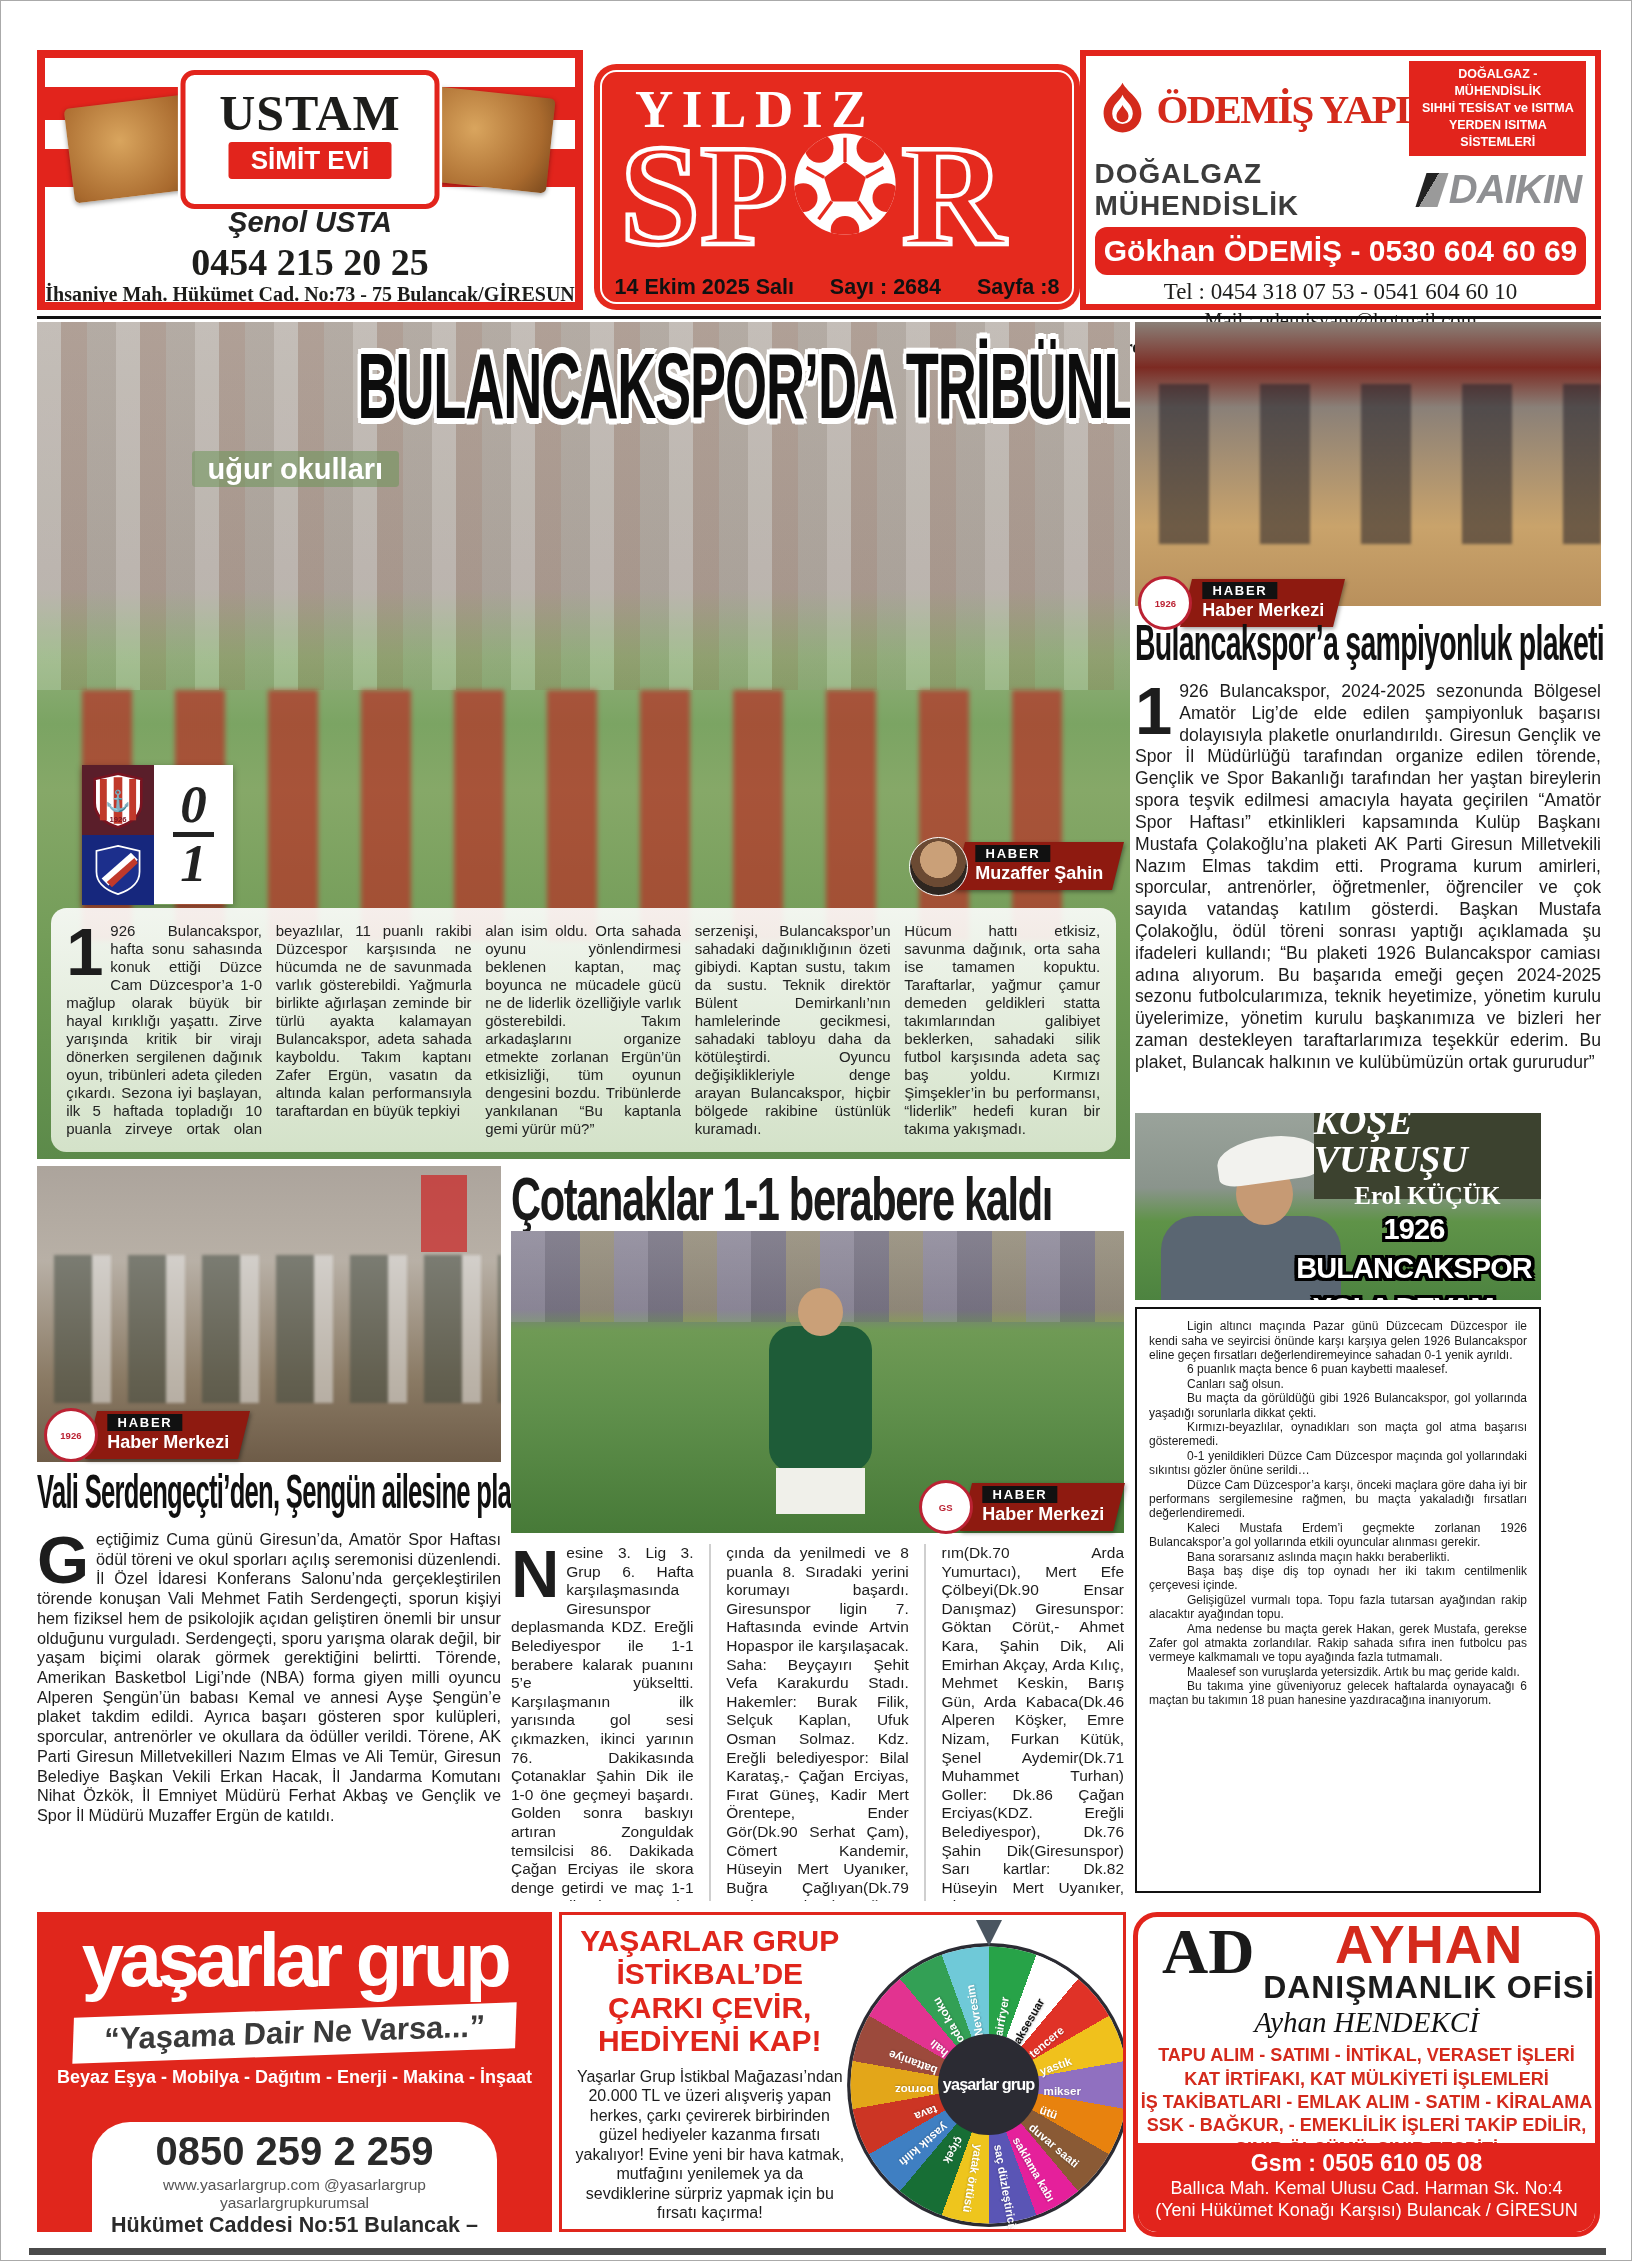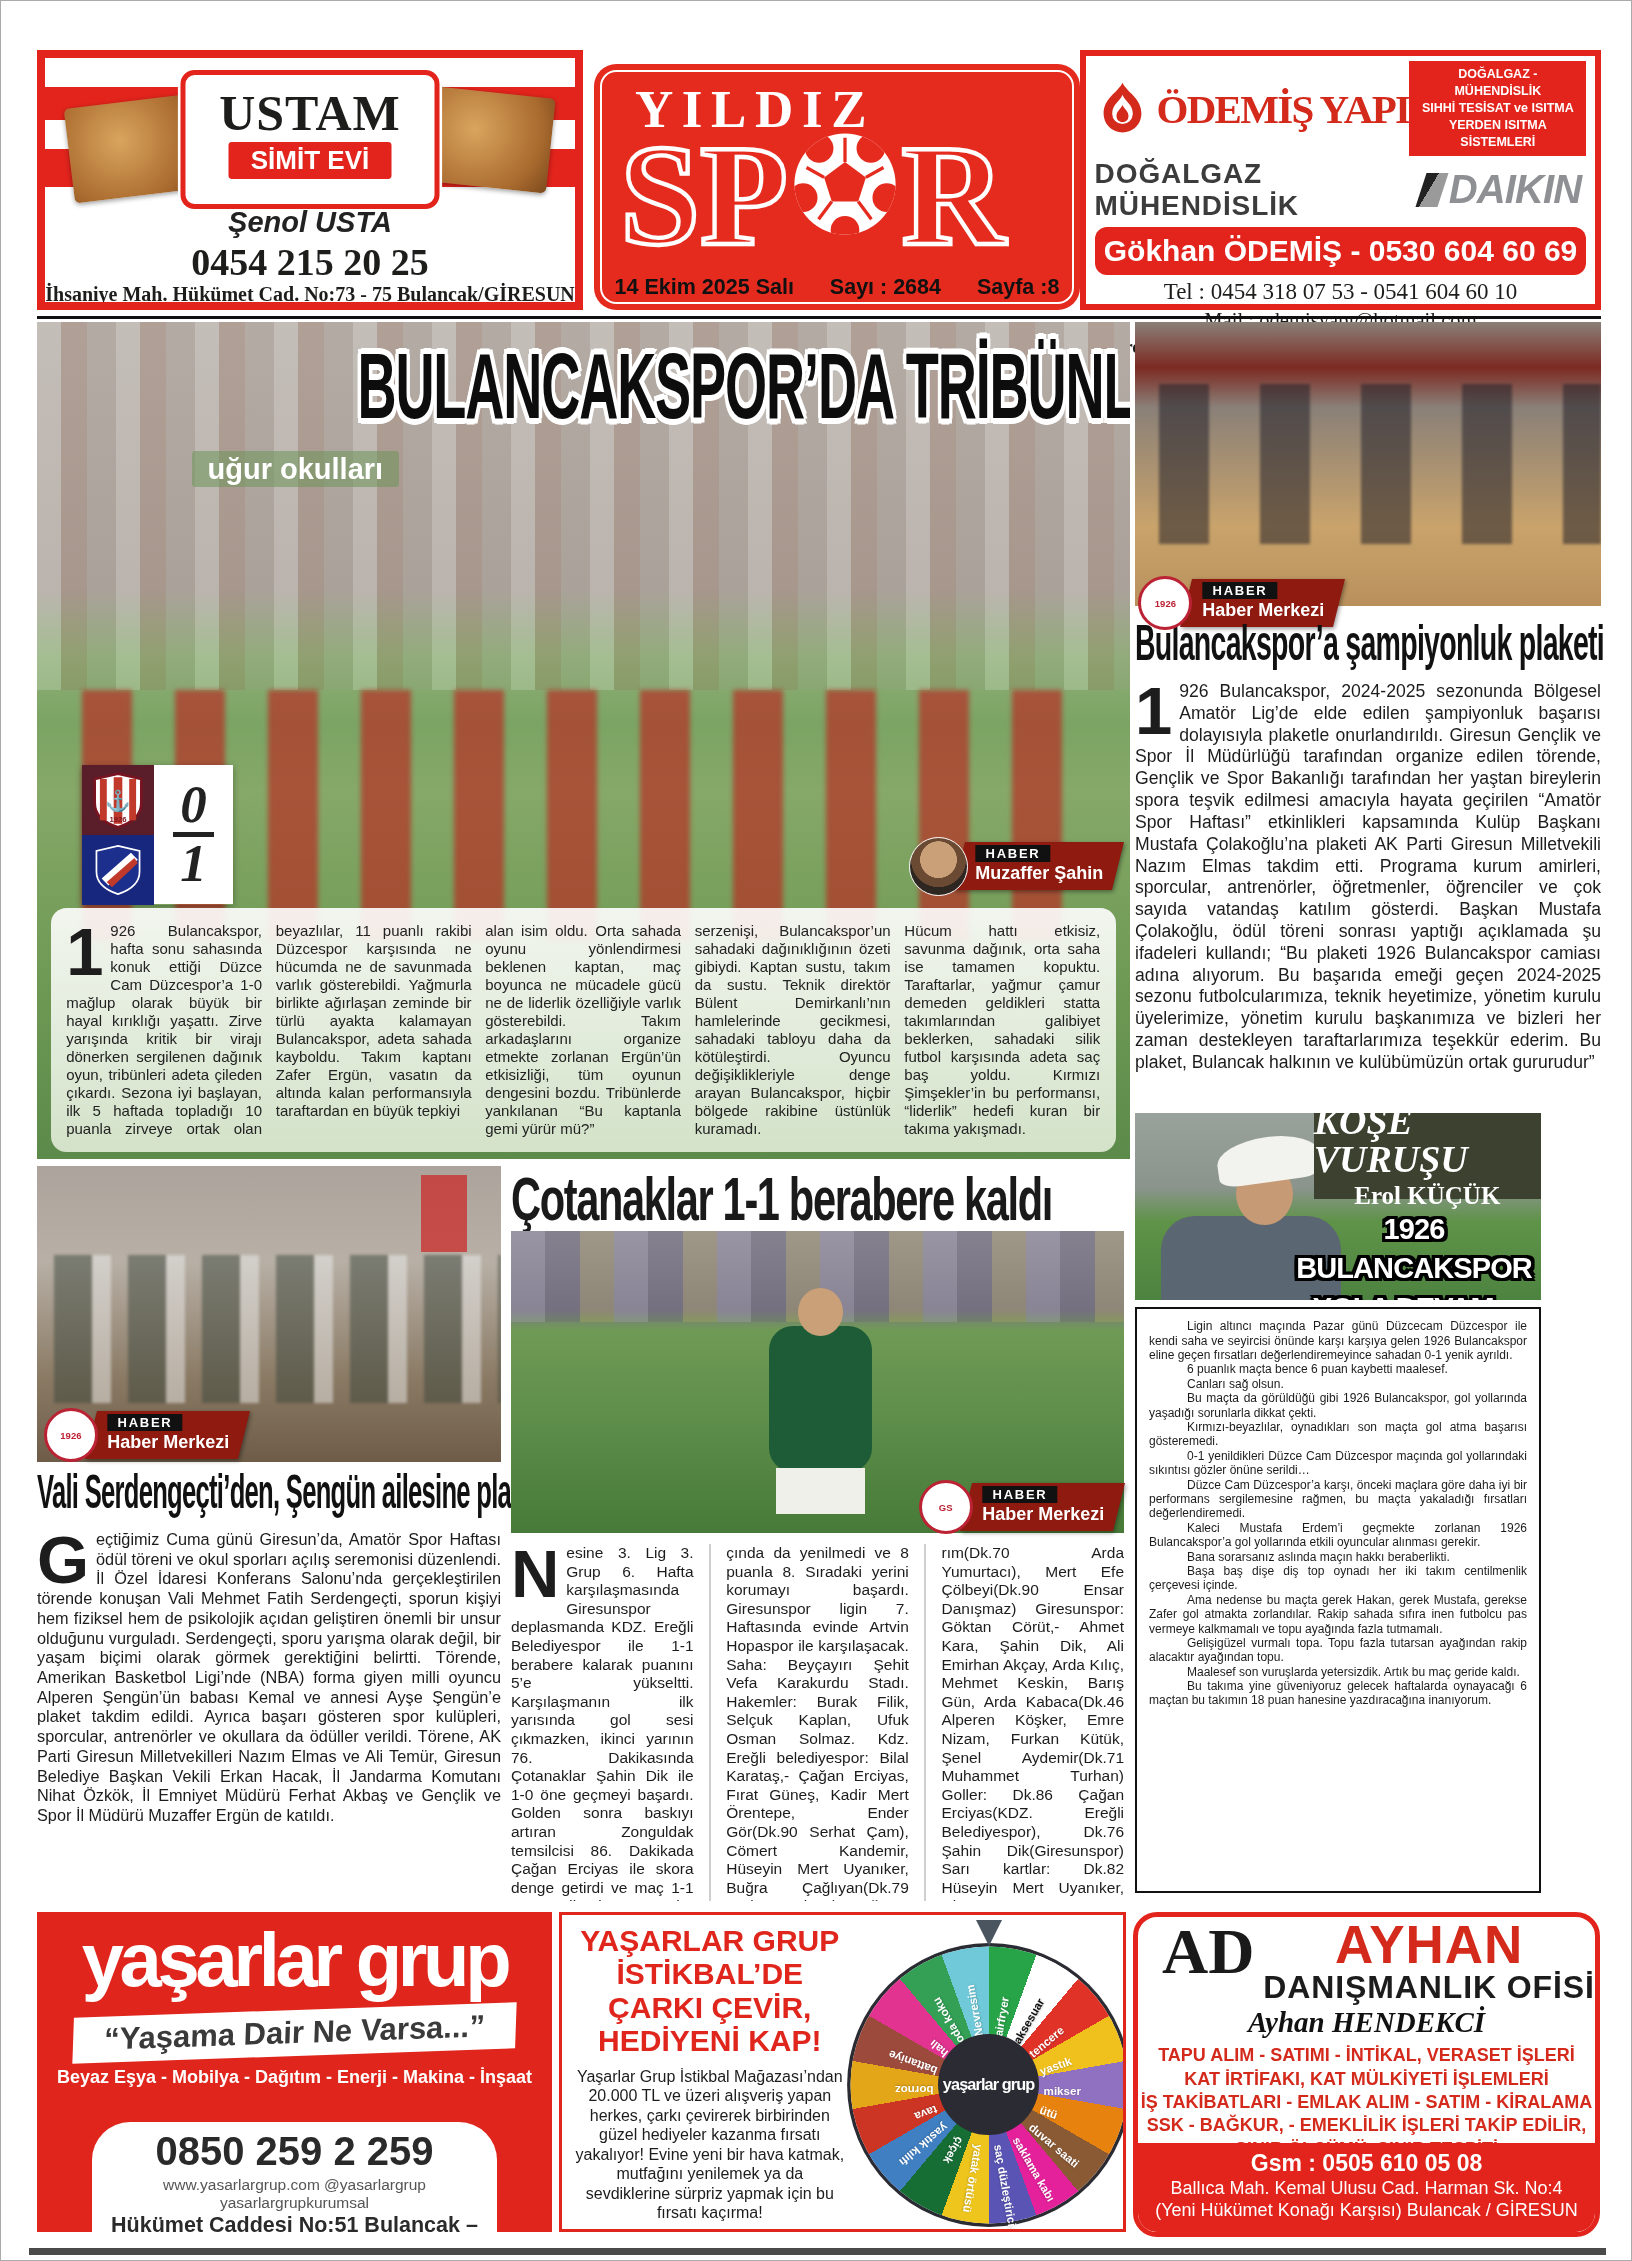--- a/index.html
+++ b/index.html
@@ -154,21 +154,21 @@
      transform-origin:0 50%;font-weight:bold;font-size:11.6px;line-height:1;white-space:nowrap;text-shadow:0 0.9px 1.7px rgba(0,0,0,.25);}
   .wheel-center{position:absolute;left:50%;top:50%;transform:translate(-50%,-50%);width:101px;height:101px;border-radius:50%;
      background:#2b2b33;color:#fff;display:flex;align-items:center;justify-content:center;font-weight:bold;font-size:16.3px;letter-spacing:-0.9px;z-index:3;}
   .wheel-pointer{position:absolute;left:50%;top:5.2px;transform:translateX(-50%);width:0;height:0;z-index:4;
      border-left:13.7px solid transparent;border-right:13.7px solid transparent;border-top:26px solid #4a5560;}
   .ad-ayhan{left:1132px;top:1911px;width:467px;height:325px;background:#fff;border:5.2px solid #e2241c;border-radius:24px;box-sizing:border-box;overflow:hidden;text-align:center;}
   .ay-head{display:flex;align-items:flex-start;justify-content:center;margin-top:3.4px;padding-left:24px;}
   .ay-logo{font-family:"Liberation Serif",serif;font-weight:bold;font-size:64px;color:#1a1a1a;line-height:1;margin-right:8.6px;position:relative;}
   .ay-brand{color:#d42a1c;font-weight:bold;font-size:53px;line-height:.95;letter-spacing:0.9px;}
   .ay-sub{color:#1c1c1c;font-weight:bold;font-size:32px;letter-spacing:0.9px;line-height:1.05;}
-  .ay-person{font-family:"Liberation Serif",serif;font-style:italic;font-weight:bold;font-size:29px;color:#111;margin-top:1.7px;}
+  .ay-person{font-family:"Liberation Serif",serif;font-style:italic;font-weight:normal;font-size:29px;color:#111;margin-top:1.7px;}
   .ay-services{margin-top:5.2px;}
   .ay-services p{margin:0;color:#d42a1c;font-weight:bold;font-size:18px;line-height:1.3;}
   .ay-red{position:absolute;left:0;right:0;bottom:0;height:89px;background:#e2241c;border-radius:0 0 17px 17px;color:#fff;}
   .ay-gsm{font-weight:bold;font-size:23px;margin-top:6.9px;}
   .ay-addr p{margin:0;font-size:18px;line-height:1.25;}
   .bottom-bar{left:27.5px;top:2247px;width:1577px;height:6.9px;background:#4a4a4a;}
   .flame{width:55px;height:55px;margin-right:6.9px;flex:none;}
 </style>
 </head>
 <body>
@@ -348,22 +348,22 @@
         <p>Ligin altıncı maçında Pazar günü Düzcecam Düzcespor ile kendi saha ve seyircisi önünde karşı karşıya gelen 1926 Bulancakspor eline geçen fırsatları değerlendiremeyince sahadan 0-1 yenik ayrıldı.</p>
         <p>6 puanlık maçta bence 6 puan kaybetti maalesef.</p>
         <p>Canları sağ olsun.</p>
         <p>Bu maçta da görüldüğü gibi 1926 Bulancakspor, gol yollarında yaşadığı sorunlarla dikkat çekti.</p>
         <p>Kırmızı-beyazlılar, oynadıkları son maçta gol atma başarısı gösteremedi.</p>
         <p>0-1 yenildikleri Düzce Cam Düzcespor maçında gol yollarındaki sıkıntısı gözler önüne serildi…</p>
         <p>Düzce Cam Düzcespor’a karşı, önceki maçlara göre daha iyi bir performans sergilemesine rağmen, bu maçta yakaladığı fırsatları değerlendiremedi.</p>
         <p>Kaleci Mustafa Erdem’i geçmekte zorlanan 1926 Bulancakspor’a gol yollarında etkili oyuncular alınması gerekir.</p>
         <p>Bana sorarsanız aslında maçın hakkı beraberlikti.</p>
         <p>Başa baş dişe diş top oynadı her iki takım centilmenlik çerçevesi içinde.</p>
+        <p>Gelişigüzel vurmalı topa. Topu fazla tutarsan ayağından rakip alacaktır ayağından topu.</p>
         <p>Ama nedense bu maçta gerek Hakan, gerek Mustafa, gerekse Zafer gol atmakta zorlandılar. Rakip sahada sıfıra inen futbolcu pas vermeye kalkmamalı ve topu ayağında fazla tutmamalı.</p>
-        <p>Gelişigüzel vurmalı topa. Topu fazla tutarsan ayağından rakip alacaktır ayağından topu.</p>
         <p>Maalesef son vuruşlarda yetersizdik. Artık bu maç geride kaldı.</p>
         <p>Bu takıma yine güveniyoruz gelecek haftalarda oynayacağı 6 maçtan bu takımın 18 puan hanesine yazdıracağına inanıyorum.</p>
       </div>
   </div>
 
   <div class="abs vali">
     <div class="vali-photo">
       <div class="vali-figures"></div>
       <div class="vali-flag"></div>
     </div>

